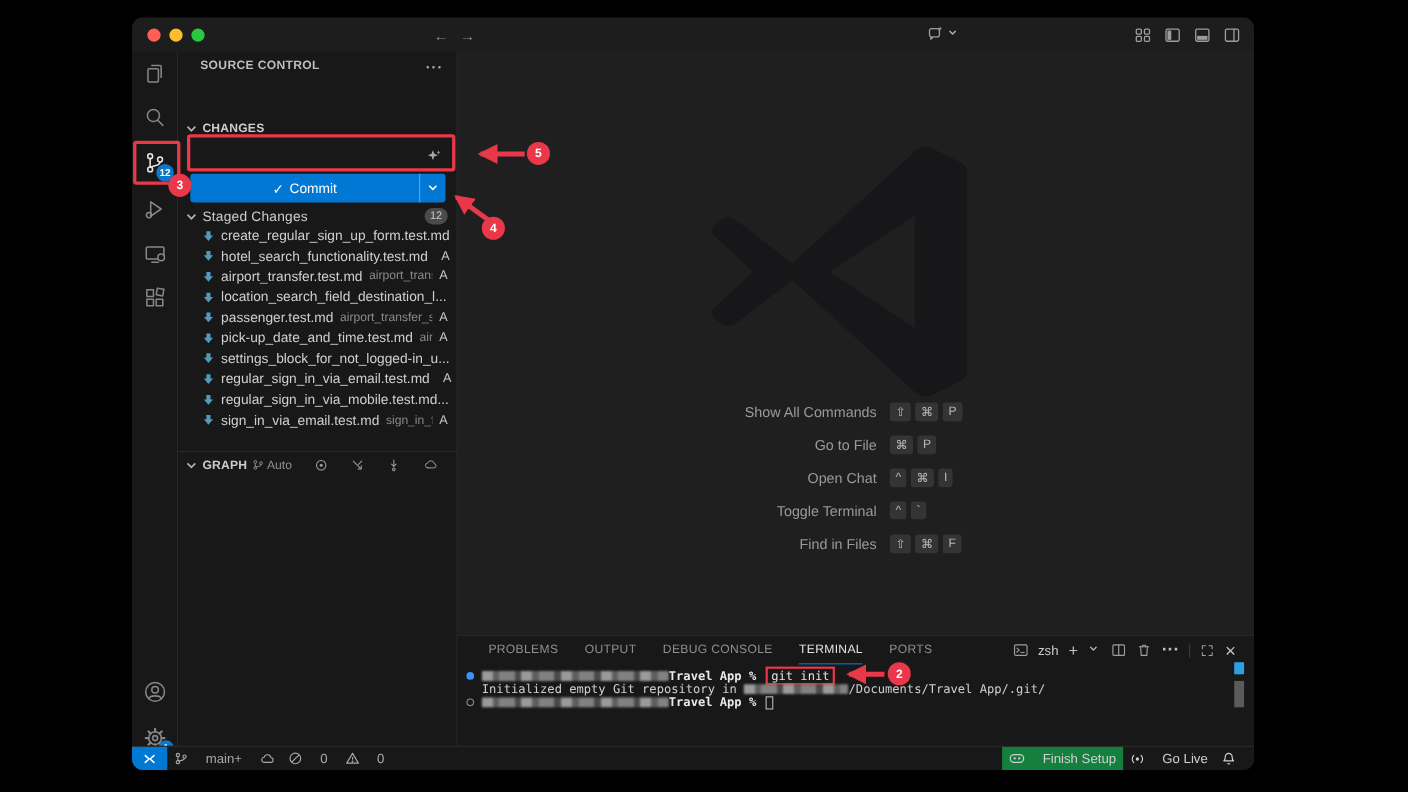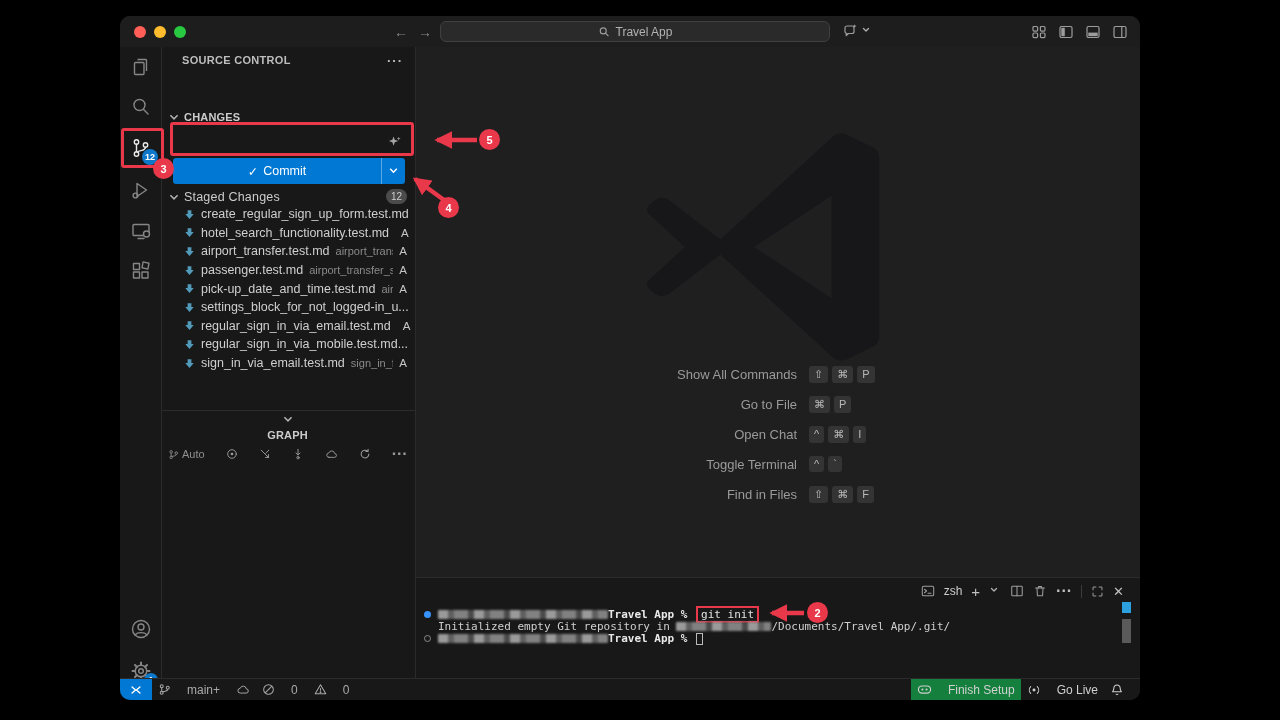--- a/index.html
+++ b/index.html
@@ -59,21 +59,21 @@
   #staged-row { position:absolute; top:141px; left:0; right:0; height:17px; }
   .count-pill { margin-left:auto; background:#4b4b4b; color:#cccccc; border-radius:9px; min-width:21px; height:15px;
     font-size:10px; display:flex; align-items:center; justify-content:center; padding:0 5px; }
   #staged-row .section-label { font-weight:400; font-size:12.5px; }
   .filelist { position:absolute; top:158px; left:0; right:0; }
   .file-row { display:flex; align-items:center; height:18.6px; padding:0 8px 0 22px; min-width:0; }
   .file-icon { flex:none; margin-right:6px; }
   .file-name { color:#cfcfcf; font-size:12.5px; white-space:nowrap; overflow:hidden; flex-shrink:0; }
   .file-sec { color:#8a8a8a; font-size:11px; margin-left:6px; white-space:nowrap; overflow:hidden; min-width:0; }
   .file-status { margin-left:auto; color:#c5c5c5; font-size:11.5px; padding-left:6px; }
-  #graph-header { position:absolute; top:363px; left:0; right:0; height:22px; border-top:1px solid #2b2b2b; padding-top:2px;flex-direction:column; }
+  #graph-header { position:absolute; top:363px; left:0; right:0; height:22px; border-top:1px solid #2b2b2b; padding-top:2px; }
   .graph-icons { margin-left:auto; display:flex; align-items:center; gap:21px; color:#9a9a9a; }
   .graph-auto { display:flex; align-items:center; gap:3px; font-size:11px; color:#8f8f8f; }
   .graph-msg { position:absolute; top:390px; left:20px; right:16px; color:#cccccc; font-size:12.5px; line-height:1.45; }
 
   
   .editor { position:absolute; left:296px; top:31px; right:0; height:530px; background:#1f1f20; }
   .vscode-logo { position:absolute; left:213px; top:64px; }
   .shortcuts { position:absolute; top:312px; left:0; right:0; display:flex; flex-direction:column; }
   .sc-row { display:flex; align-items:center; height:30px; justify-content:center; }
   .sc-label { width:200px; text-align:right; color:#9a9a9a; font-size:13px; }
@@ -125,29 +125,20 @@
   <div class="titlebar">
     <div class="traffic">
       <span style="background:#ff5f57"></span>
       <span style="background:#febc2e"></span>
       <span style="background:#28c840"></span>
     </div>
     <div class="nav-arrows">
       <span>←</span>
       <span>→</span>
     </div>
-    <div class="searchbox">
-      <span class="ico">
-        <svg width="12" height="12" viewBox="0 0 16 16">
-            <circle cx="7" cy="6.5" r="4"></circle>
-            <path d="M10 9.5 L13.5 13"></path>
-          </svg>
-      </span>
-      <span>Travel App</span>
-    </div>
     <div class="copilot">
       <span class="ico">
         <svg width="16" height="16" viewBox="0 0 16 16" style="stroke-width:1.2">
           <path d="M3 5 a2 2 0 0 1 2-2 h5 a2 2 0 0 1 2 2 v3.5 a2 2 0 0 1 -2 2 H6.5 L4.2 12.6 v-2.1 H5 a2 2 0 0 1 -2-2 z"></path>
           <path d="M12.6 1.2 l.55 1.35 1.35 .55 -1.35 .55 -.55 1.35 -.55 -1.35 -1.35 -.55 1.35 -.55 z" fill="currentColor" stroke="none"></path>
         </svg>
       </span>
       <span class="ico chev">
         <svg width="10" height="10" viewBox="0 0 10 10">
             <path d="M2.5 3.5 L5 6 L7.5 3.5"></path>
@@ -309,20 +300,30 @@
           <span class="file-status">A</span>
         </div>
       <div class="file-row">
           <span class="file-icon">
             <svg width="11" height="11" viewBox="0 0 14 14">
               <path fill="#519aba" d="M4.6 1.5 h4.8 v5 h3 L7 12.8 L1.6 6.5 h3 z"></path>
             </svg>
           </span>
           <span class="file-name">airport_transfer.test.md</span>
           <span class="file-sec">airport_trans...</span>
+          <span class="file-status">A</span>
+        </div>
+      <div class="file-row">
+          <span class="file-icon">
+            <svg width="11" height="11" viewBox="0 0 14 14">
+              <path fill="#519aba" d="M4.6 1.5 h4.8 v5 h3 L7 12.8 L1.6 6.5 h3 z"></path>
+            </svg>
+          </span>
+          <span class="file-name">location_search_field_destination_l...</span>
+          <span class="file-sec"></span>
           <span class="file-status">A</span>
         </div>
       <div class="file-row">
           <span class="file-icon">
             <svg width="11" height="11" viewBox="0 0 14 14">
               <path fill="#519aba" d="M4.6 1.5 h4.8 v5 h3 L7 12.8 L1.6 6.5 h3 z"></path>
             </svg>
           </span>
           <span class="file-name">passenger.test.md</span>
           <span class="file-sec">airport_transfer_s...</span>
@@ -472,20 +473,27 @@
           <span class="sc-keys">
             <span class="kbd">⇧</span>
             <span class="kbd">⌘</span>
             <span class="kbd">F</span>
           </span>
         </div>
     </div>
   </div>
 
   <div class="panel">
+    <div class="panel-tabs">
+      <span class="ptab">PROBLEMS</span>
+      <span class="ptab">OUTPUT</span>
+      <span class="ptab">DEBUG CONSOLE</span>
+      <span class="ptab active">TERMINAL</span>
+      <span class="ptab">PORTS</span>
+    </div>
     <div class="panel-actions">
       <span class="ico">
           <svg width="14" height="14" viewBox="0 0 16 16" style="stroke-width:1.2">
             <rect x="1.5" y="2.5" width="13" height="11" rx="1.5"></rect>
             <path d="M4 6 l2.4 2 L4 10"></path>
             <path d="M8 10.5 h3.5"></path>
           </svg>
         </span>
       <span class="txt">zsh</span>
       <span class="plus">+</span>

